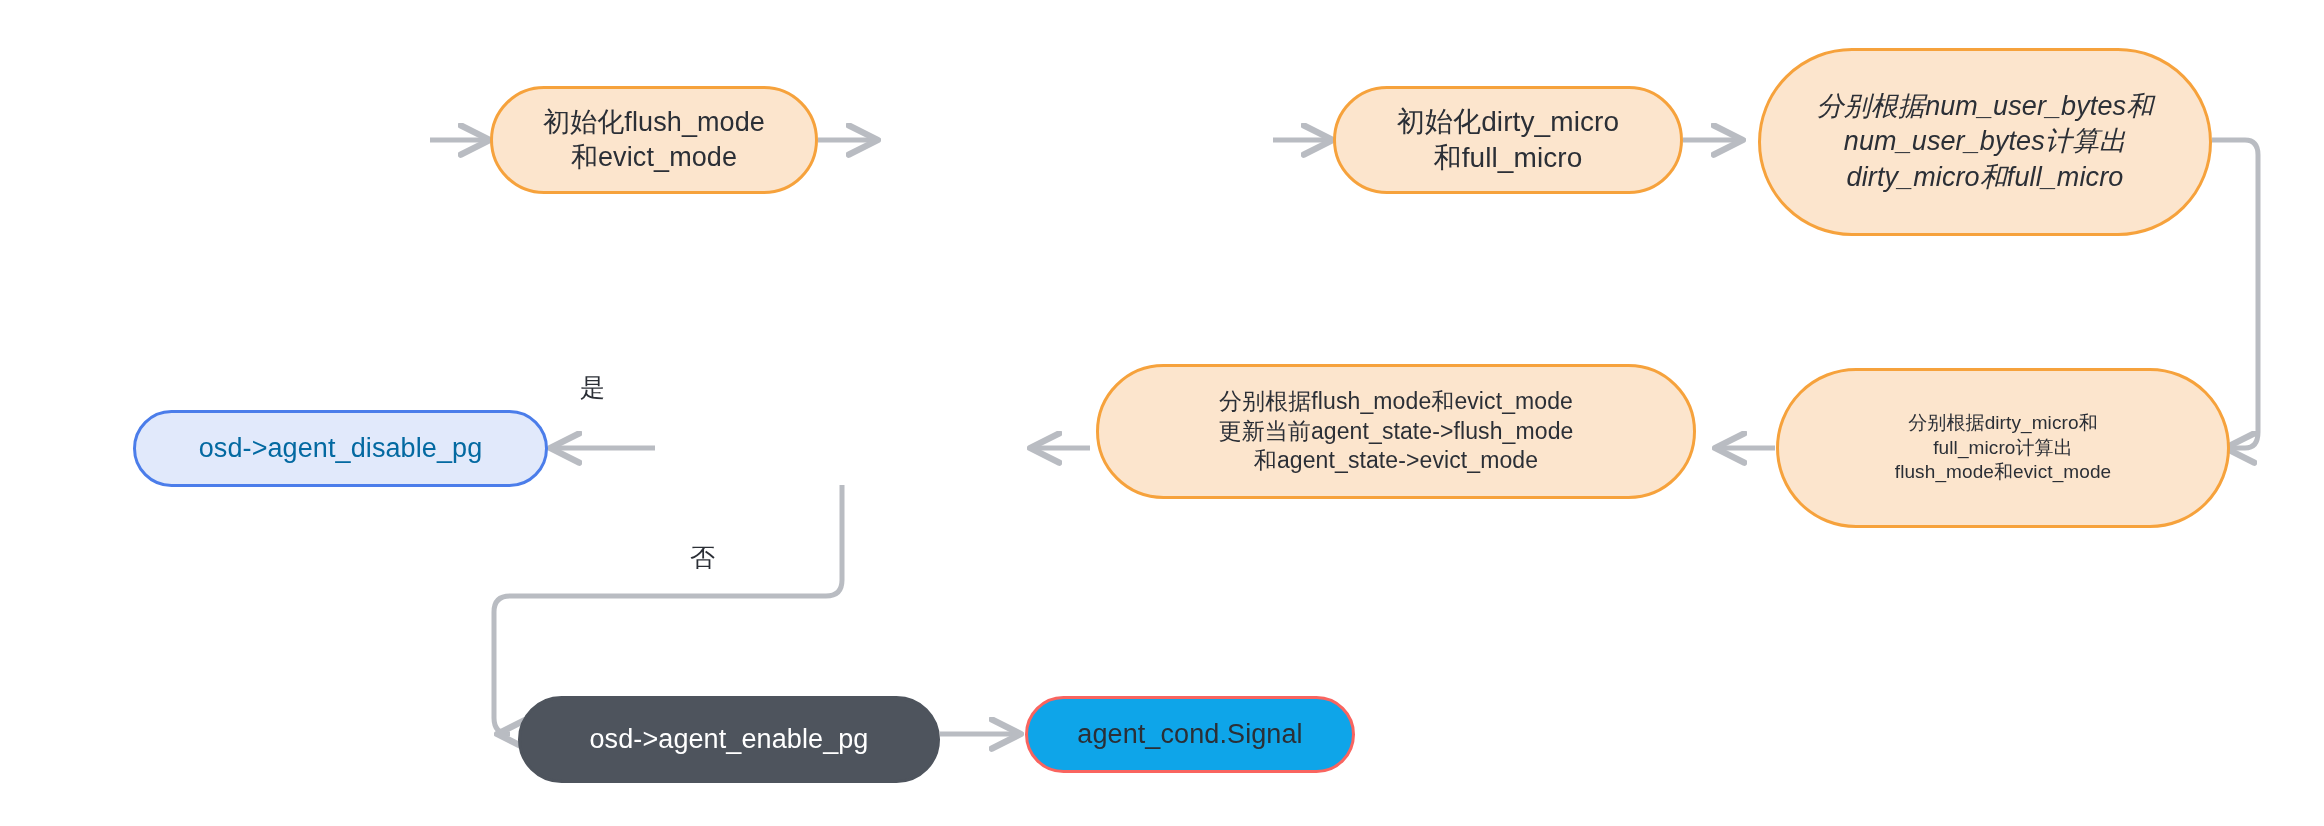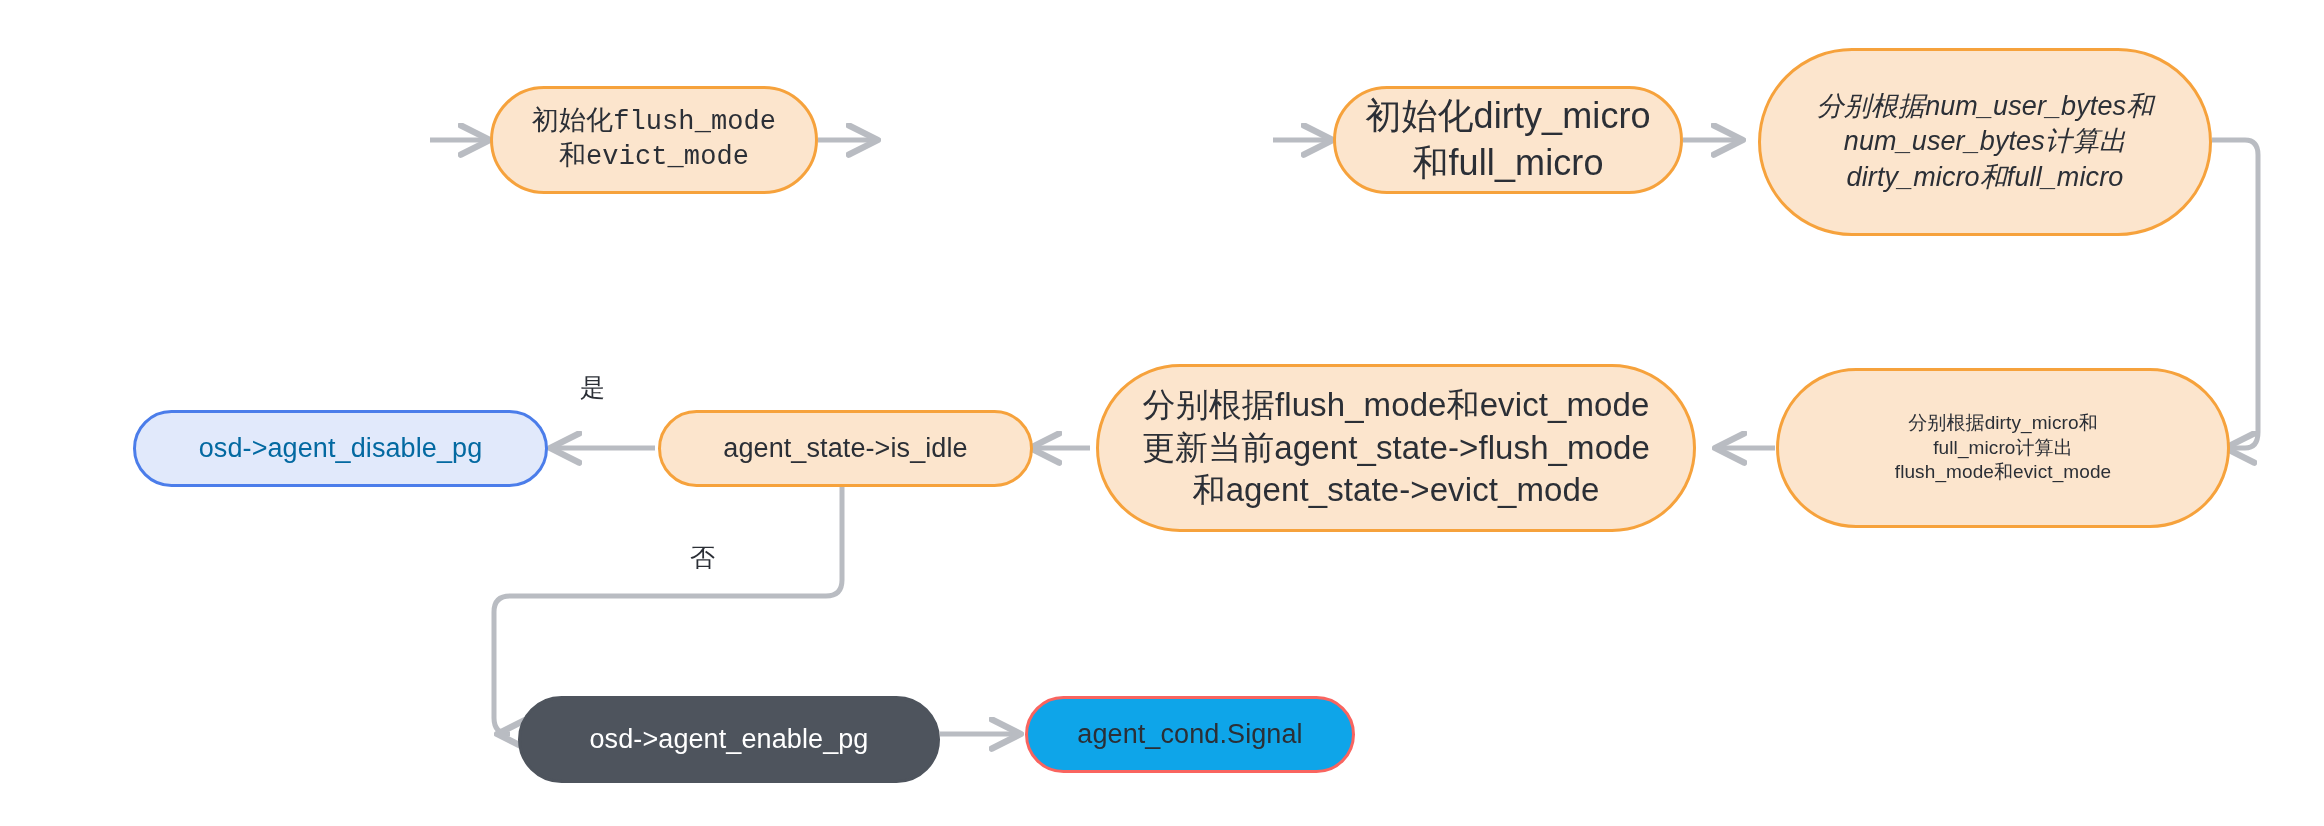--- a/index.html
+++ b/index.html
@@ -94,40 +94,39 @@
 
       <line x1="655" y1="448" x2="553" y2="448" marker-end="url(#ah)"></line>
 
       <path d="M842,485 L842,580 Q842,596 826,596 L510,596 Q494,596 494,612 L494,718 Q494,734 510,734 L500,734" marker-end="url(#ah)"></path>
 
       <line x1="940" y1="734" x2="1018" y2="734" marker-end="url(#ah)"></line>
     </g>
   </svg>
 
 
-  <div class="node n-orange" style="left:490px; top:86px;  width:328px; height:108px; font-size:27px;font-family:Liberation Mono, monospace;">初始化flush_mode
+  <div class="node n-orange" style="left:490px; top:86px;  width:328px; height:108px; font-size:27px;">初始化flush_mode
 和evict_mode</div>
 
 
-  <div class="node n-orange" style="left:1333px;top:86px;  width:350px; height:108px; font-size:36px;">初始化dirty_micro
+  <div class="node n-orange" style="left:1333px;top:86px;  width:350px; height:108px; font-size:28px;">初始化dirty_micro
 和full_micro</div>
 
   <div class="node n-orange" style="left:1758px;top:48px;  width:454px; height:188px; font-size:27px;font-style:italic;">分别根据num_user_bytes和
 num_user_bytes计算出
 dirty_micro和full_micro</div>
 
   <div class="node n-orange" style="left:1776px;top:368px; width:454px; height:160px; font-size:19px;">分别根据dirty_micro和
 full_micro计算出
 flush_mode和evict_mode</div>
 
-  <div class="node n-orange" style="left:1096px;top:364px; width:600px; height:168px; font-size:33px;">分别根据flush_mode和evict_mode
+  <div class="node n-orange" style="left:1096px;top:364px; width:600px; height:135px; font-size:23px;">分别根据flush_mode和evict_mode
 更新当前agent_state-&gt;flush_mode
 和agent_state-&gt;evict_mode</div>
 
-  <div class="node n-orange" style="left:658px; top:410px; width:375px; height:77px;  font-size:27px;">agent_state-&gt;is_idle</div>
 
   <div class="node n-blue" style="left:133px; top:410px; width:415px; height:77px;  font-size:27px;">osd-&gt;agent_disable_pg</div>
 
   <div class="node n-dark" style="left:518px; top:696px; width:422px; height:87px;  font-size:27px;">osd-&gt;agent_enable_pg</div>
 
   <div class="node n-red" style="left:1025px;top:696px; width:330px; height:77px;  font-size:27px;">agent_cond.Signal</div>
 
   <div class="edge-label" style="left:580px; top:375px;">是</div>
 
   <div class="edge-label" style="left:690px; top:545px;">否</div>

